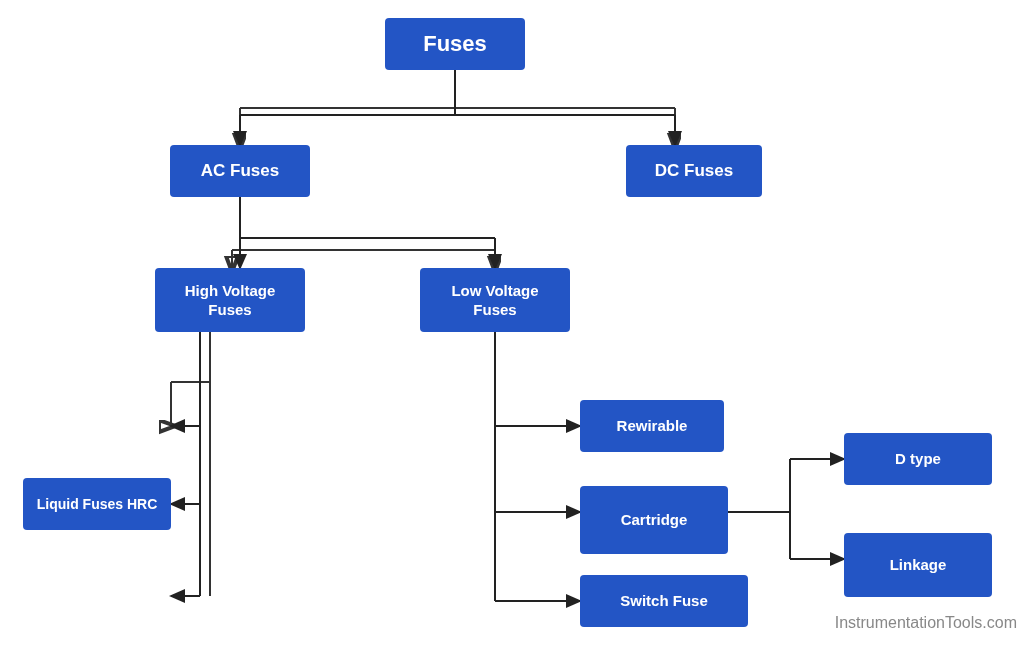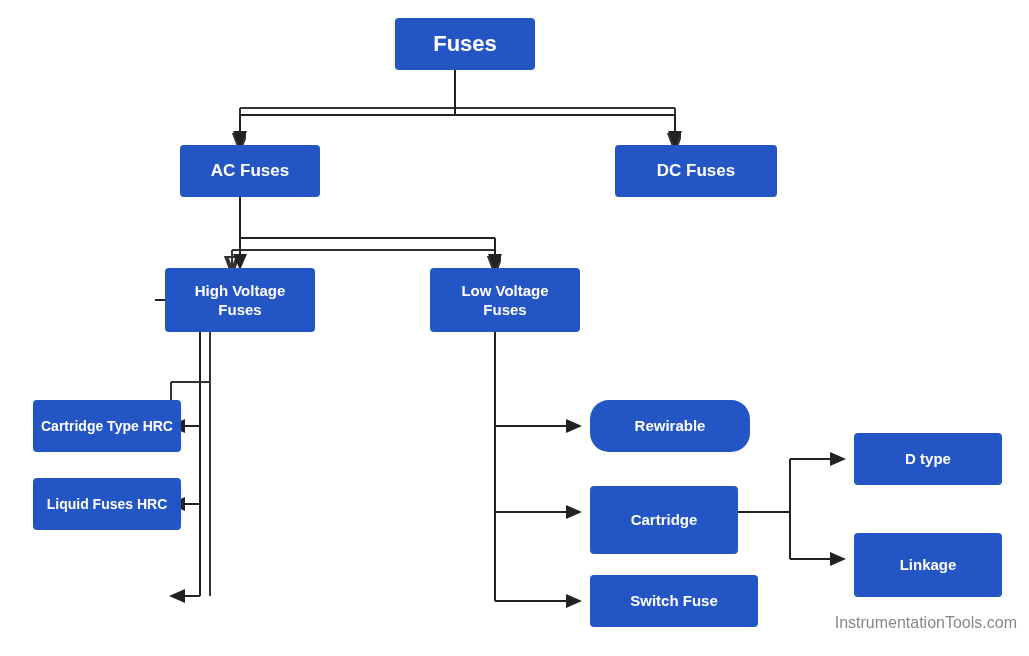--- a/index.html
+++ b/index.html
@@ -24,21 +24,20 @@
       background: #2355c5;
       color: #fff;
       font-weight: bold;
       text-align: center;
       display: flex;
       align-items: center;
       justify-content: center;
       border-radius: 4px;
       padding: 6px 8px;
       line-height: 1.3;
-      margin-left: 10px;
     }
 
     .watermark {
       position: absolute;
       bottom: 24px;
       right: 12px;
       font-size: 16px;
       color: #888;
     }
 
@@ -146,42 +145,39 @@
 </svg>
 
 <div class="node" style="left:385px;top:18px;width:140px;height:52px;font-size:22px;font-weight:900;">
   <span>Fuses</span>
 </div>
 
 <div class="node" style="left:170px;top:145px;width:140px;height:52px;font-size:17px;text-align:right;">
   <span>AC Fuses</span>
 </div>
 
-<div class="node" style="left:605px;top:145px;width:162px;height:52px;font-size:17px;text-align:center;">
+<div class="node" style="left:626px;top:145px;width:136px;height:52px;font-size:17px;text-align:center;">
   <span>DC Fuses</span>
 </div>
 
 <div class="node" style="left:420px;top:268px;width:150px;height:64px;font-size:15px;">
   <span>Low Voltage Fuses</span>
 </div>
 
 <div class="node" style="left:155px;top:268px;width:150px;height:64px;font-size:15px;">
   <span>High Voltage Fuses</span>
 </div>
 
-<div class="node" style="left:23px;top:400px;width:148px;height:52px;font-size:14px;">
-  <span>Cartridge Type HRC</span>
-</div>
 
 <div class="node" style="left:23px;top:478px;width:148px;height:52px;font-size:14px;">
   <span>Liquid Fuses HRC</span>
 </div>
 
 
-<div class="node" style="left:580px;top:400px;width:160px;height:52px;font-size:15px;border-radius:19px;">
+<div class="node" style="left:580px;top:400px;width:144px;height:52px;font-size:15px;">
   <span>Rewirable</span>
 </div>
 
 <div class="node" style="left:580px;top:486px;width:148px;height:68px;font-size:15px;">
   <span>Cartridge</span>
 </div>
 
 <div class="node" style="left:580px;top:575px;width:168px;height:52px;font-size:15px;">
   <span>Switch Fuse</span>
 </div>

